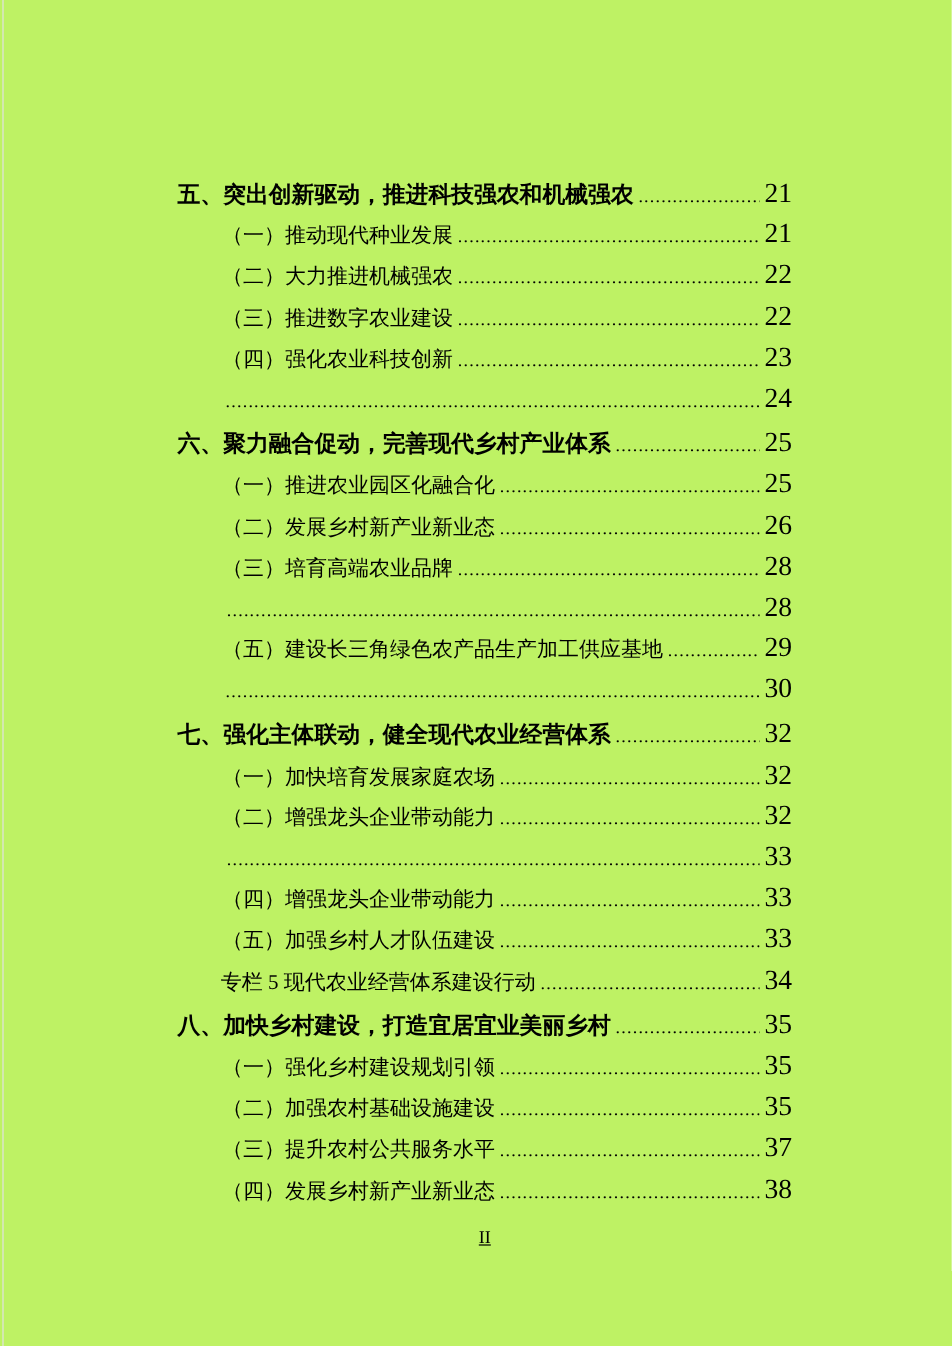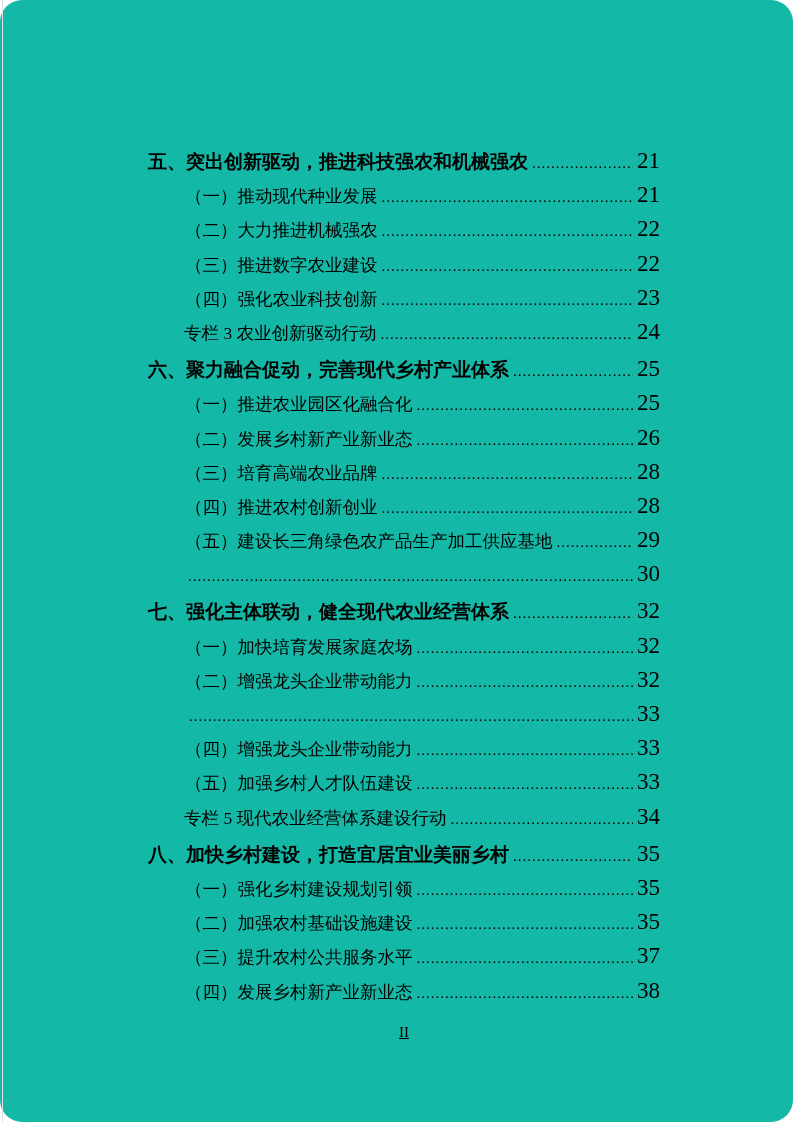--- a/index.html
+++ b/index.html
@@ -13,22 +13,21 @@
     position: relative;
     font-family: "Liberation Serif", "DejaVu Serif", serif;
     color: #000000;
     overflow: hidden;
   }
   .page {
     position: absolute;
     left: 0; top: 0;
     width: 793px;
     height: 1122px;
-    background: #14b8a6;
-    border-radius: 22px;
+    background: #bef264;
   }
   
   .page::before {
     content: "";
     position: absolute;
     left: 2px; top: 0; bottom: 0;
     width: 1px;
     background: #e2e2e2;
   }
   .toc {
@@ -117,21 +116,20 @@
       <span class="label">（三）推进数字农业建设</span>
       <span class="dots"></span>
       <span class="pnum">22</span>
     </div>
     <div class="row section">
       <span class="label">（四）强化农业科技创新</span>
       <span class="dots"></span>
       <span class="pnum">23</span>
     </div>
     <div class="row column">
-      <span class="label">专栏 3 农业创新驱动行动</span>
       <span class="dots"></span>
       <span class="pnum">24</span>
     </div>
 
     <div class="row chapter">
       <span class="label">六、聚力融合促动，完善现代乡村产业体系</span>
       <span class="dots"></span>
       <span class="pnum">25</span>
     </div>
     <div class="row section">
@@ -143,21 +141,20 @@
       <span class="label">（二）发展乡村新产业新业态</span>
       <span class="dots"></span>
       <span class="pnum">26</span>
     </div>
     <div class="row section">
       <span class="label">（三）培育高端农业品牌</span>
       <span class="dots"></span>
       <span class="pnum">28</span>
     </div>
     <div class="row section">
-      <span class="label">（四）推进农村创新创业</span>
       <span class="dots"></span>
       <span class="pnum">28</span>
     </div>
     <div class="row section">
       <span class="label">（五）建设长三角绿色农产品生产加工供应基地</span>
       <span class="dots"></span>
       <span class="pnum">29</span>
     </div>
     <div class="row column">
       <span class="dots"></span>

